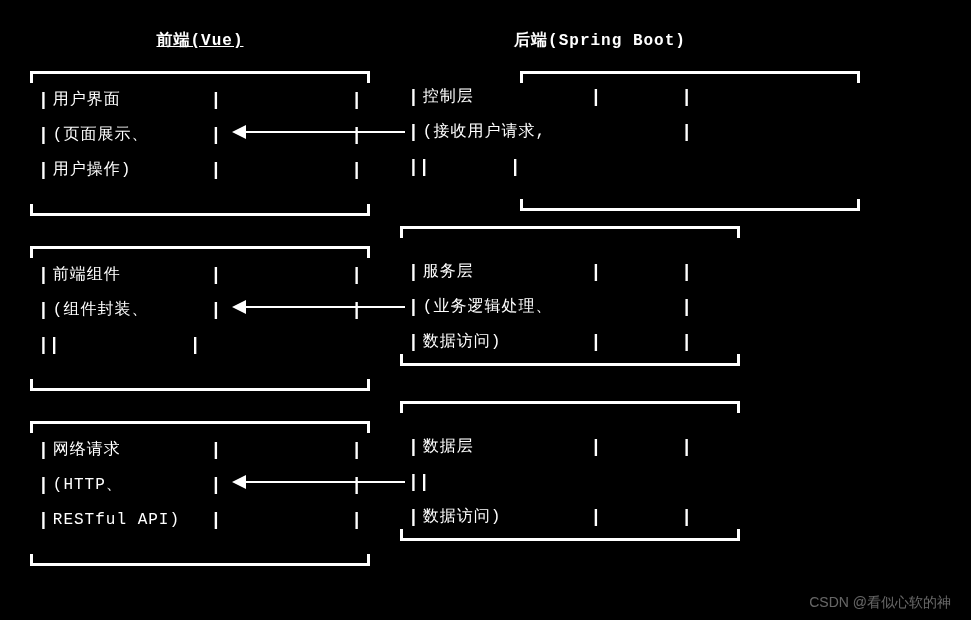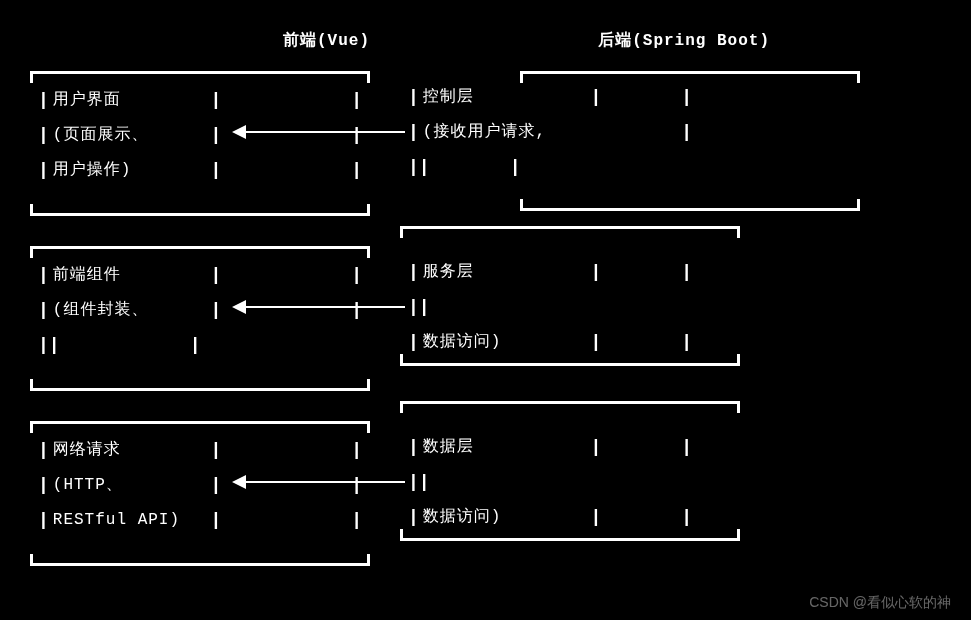--- a/index.html
+++ b/index.html
@@ -23,27 +23,28 @@
       width: 100%;
       height: 100%;
     }
     .header-row {
       display: flex;
       margin-bottom: 20px;
       margin-top: 10px;
     }
     .header-left {
       width: 340px;
-      text-align: right;
+      text-align: center;
       font-weight: bold;
       letter-spacing: 1px;
+      text-decoration: underline;
     }
     .header-right {
       width: 340px;
-      text-align: right;
+      text-align: center;
       margin-left: 60px;
       font-weight: bold;
       letter-spacing: 1px;
     }
     .row-group {
       position: relative;
       height: 175px;
     }
     .box {
       position: absolute;
@@ -223,20 +224,21 @@
     <div style="position:absolute;left:370px;top:8px;">
       <div class="box-line" style="width:300px;">
         <span class="pipe">|</span>
         <span class="text-content">服务层</span>
         <span class="pipe">|</span>
         <span style="width:80px;"></span>
         <span class="pipe">|</span>
       </div>
       <div class="box-line" style="width:300px;">
         <span class="pipe">|</span>
+        <span class="text-content">(业务逻辑处理、</span>
         <span class="pipe">|</span>
       </div>
       <div class="box-line" style="width:300px;">
         <span class="pipe">|</span>
         <span class="text-content">数据访问)</span>
         <span class="pipe">|</span>
         <span style="width:80px;"></span>
         <span class="pipe">|</span>
       </div>
     </div>

